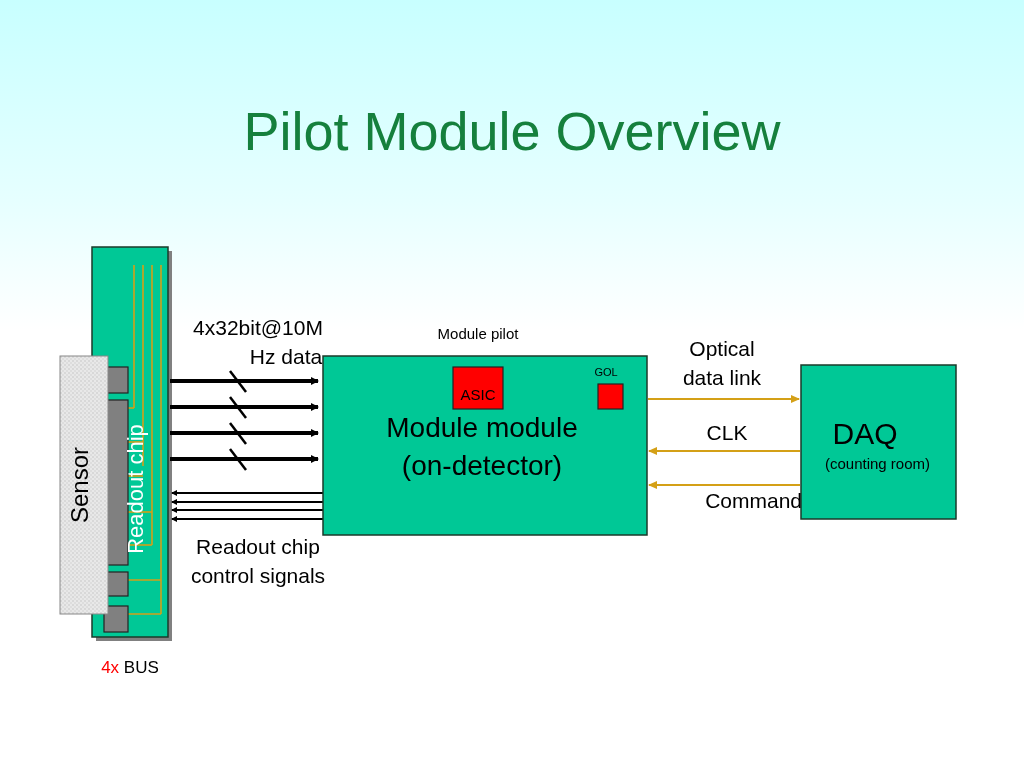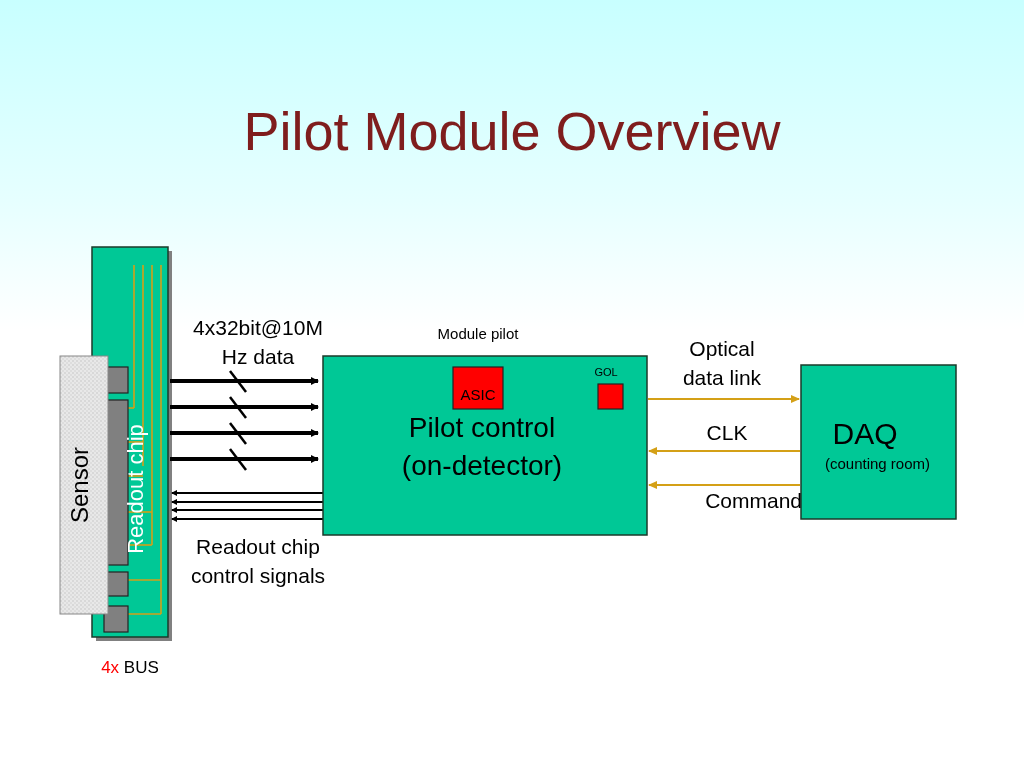--- a/index.html
+++ b/index.html
@@ -4,21 +4,21 @@
 <style>
   html, body { margin: 0; padding: 0; }
   body {
     width: 1024px; height: 768px; overflow: hidden; position: relative;
     background: linear-gradient(to bottom, #c8ffff 0px, #e6ffff 200px, #ffffff 330px, #ffffff 768px);
     font-family: "Liberation Sans", sans-serif;
   }
   .abs { position: absolute; }
   .title {
     left: 0; top: 100px; width: 1024px; text-align: center;
-    font-size: 54px; color: #7f1d1d;
+    font-size: 54px; color: #15803d;
   }
   .lbl { color: #000; text-align: center; white-space: nowrap; }
   svg.diagram { position: absolute; left: 0; top: 0; }
   .rot {
     position: absolute; transform: rotate(-90deg); transform-origin: center center;
     white-space: nowrap; text-align: center;
   }
 </style>
 </head>
 <body>
@@ -101,28 +101,28 @@
     <line x1="800" y1="485" x2="649" y2="485" marker-end="url(#ahGold)"></line>
   </g>
 
   <rect x="801" y="365" width="155" height="154" fill="#00c896" stroke="#1a3a2a" stroke-width="1.5"></rect>
 </svg>
 
 <div class="rot" style="left:20px; top:470px; width:120px; height:30px; font-size:24px; line-height:30px; color:#000;">Sensor</div>
 <div class="rot" style="left:56px; top:476px; width:160px; height:26px; font-size:22px; line-height:26px; color:#ffffff;">Readout chip</div>
 
 <div class="abs lbl" style="left:170px; top:316px; width:176px; font-size:21px;">4x32bit@10M</div>
-<div class="abs lbl" style="left:170px; top:345px; width:176px; font-size:21px;">Hz data</div>
+<div class="abs lbl" style="left:170px; top:345px; width:176px; font-size:21px;padding-left:28px;">Hz data</div>
 <div class="abs lbl" style="left:170px; top:535px; width:176px; font-size:21px;">Readout chip</div>
 <div class="abs lbl" style="left:170px; top:564px; width:176px; font-size:21px;">control signals</div>
 
 <div class="abs lbl" style="left:400px; top:325px; width:156px; font-size:15px;">Module pilot</div>
 <div class="abs lbl" style="left:400px; top:344px; width:156px; font-size:15px;margin-top:42px;">ASIC</div>
 <div class="abs lbl" style="left:576px; top:366px; width:60px; font-size:11px;">GOL</div>
-<div class="abs lbl" style="left:323px; top:412px; width:318px; font-size:28px;">Pilot control</div>
+<div class="abs lbl" style="left:323px; top:412px; width:318px; font-size:28px;">Module module</div>
 <div class="abs lbl" style="left:323px; top:450px; width:318px; font-size:28px;">(on-detector)</div>
 
 <div class="abs lbl" style="left:652px; top:337px; width:140px; font-size:21px;">Optical</div>
 <div class="abs lbl" style="left:652px; top:366px; width:140px; font-size:21px;">data link</div>
 <div class="abs lbl" style="left:652px; top:421px; width:150px; font-size:21px;">CLK</div>
 <div class="abs lbl" style="left:652px; top:489px; width:150px; font-size:21px;text-align:right;">Command</div>
 
 <div class="abs lbl" style="left:801px; top:417px; width:128px; font-size:30px;">DAQ</div>
 <div class="abs lbl" style="left:801px; top:455px; width:153px; font-size:15px;">(counting room)</div>
 

